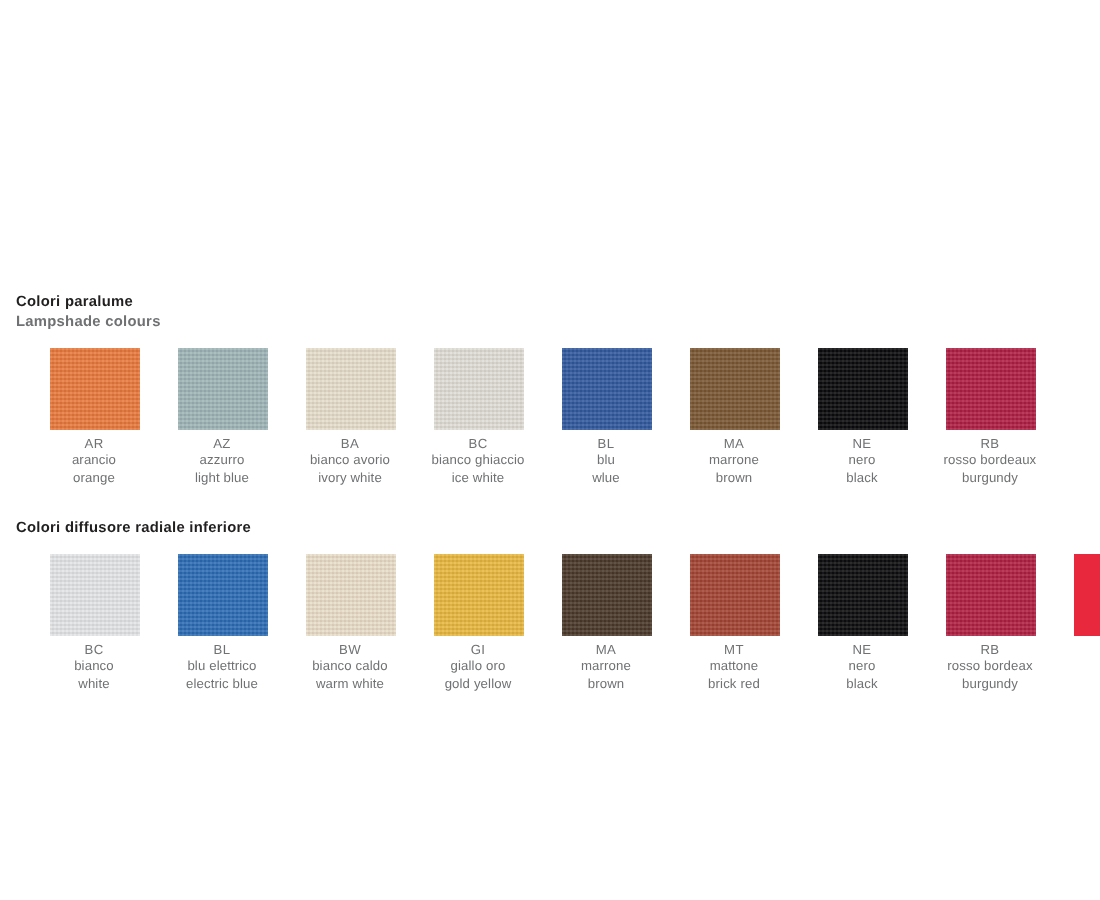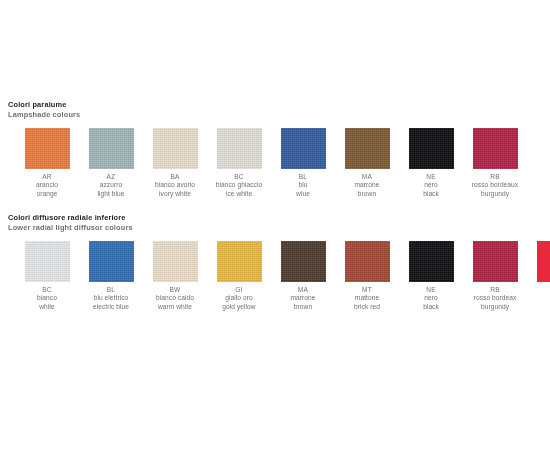--- a/index.html
+++ b/index.html
@@ -20,20 +20,21 @@
     width: 550px;
     height: 450px;
     background: #ffffff;
   }
 
   
   .section {
     position: absolute;
     left: 0;
     width: 550px;
+    margin-top: 46px;
   }
   #section-lampshade { top: 100px; }
   #section-diffusor  { top: 213px; }
 
   .section-heading {
     padding-left: 8px;
   }
   .section-title {
     font-size: 7.4px;
     font-weight: bold;
@@ -178,21 +179,20 @@
             <div class="swatch-name-it">rosso bordeaux</div>
             <div class="swatch-name-en">burgundy</div>
           </div>
         </div>
       </div>
   </section>
 
   <section class="section" id="section-diffusor">
     <div class="section-heading">
       <div class="section-title">Colori diffusore radiale inferiore</div>
-      <div class="section-subtitle">Lower radial light diffusor colours</div>
     </div>
     <div class="swatch-row" id="row-diffusor">
         <div class="swatch-cell">
           <div class="swatch-chip" style="background: rgb(228, 229, 231);"></div>
           <div class="swatch-labels">
             <div class="swatch-code">BC</div>
             <div class="swatch-name-it">bianco</div>
             <div class="swatch-name-en">white</div>
           </div>
         </div>

